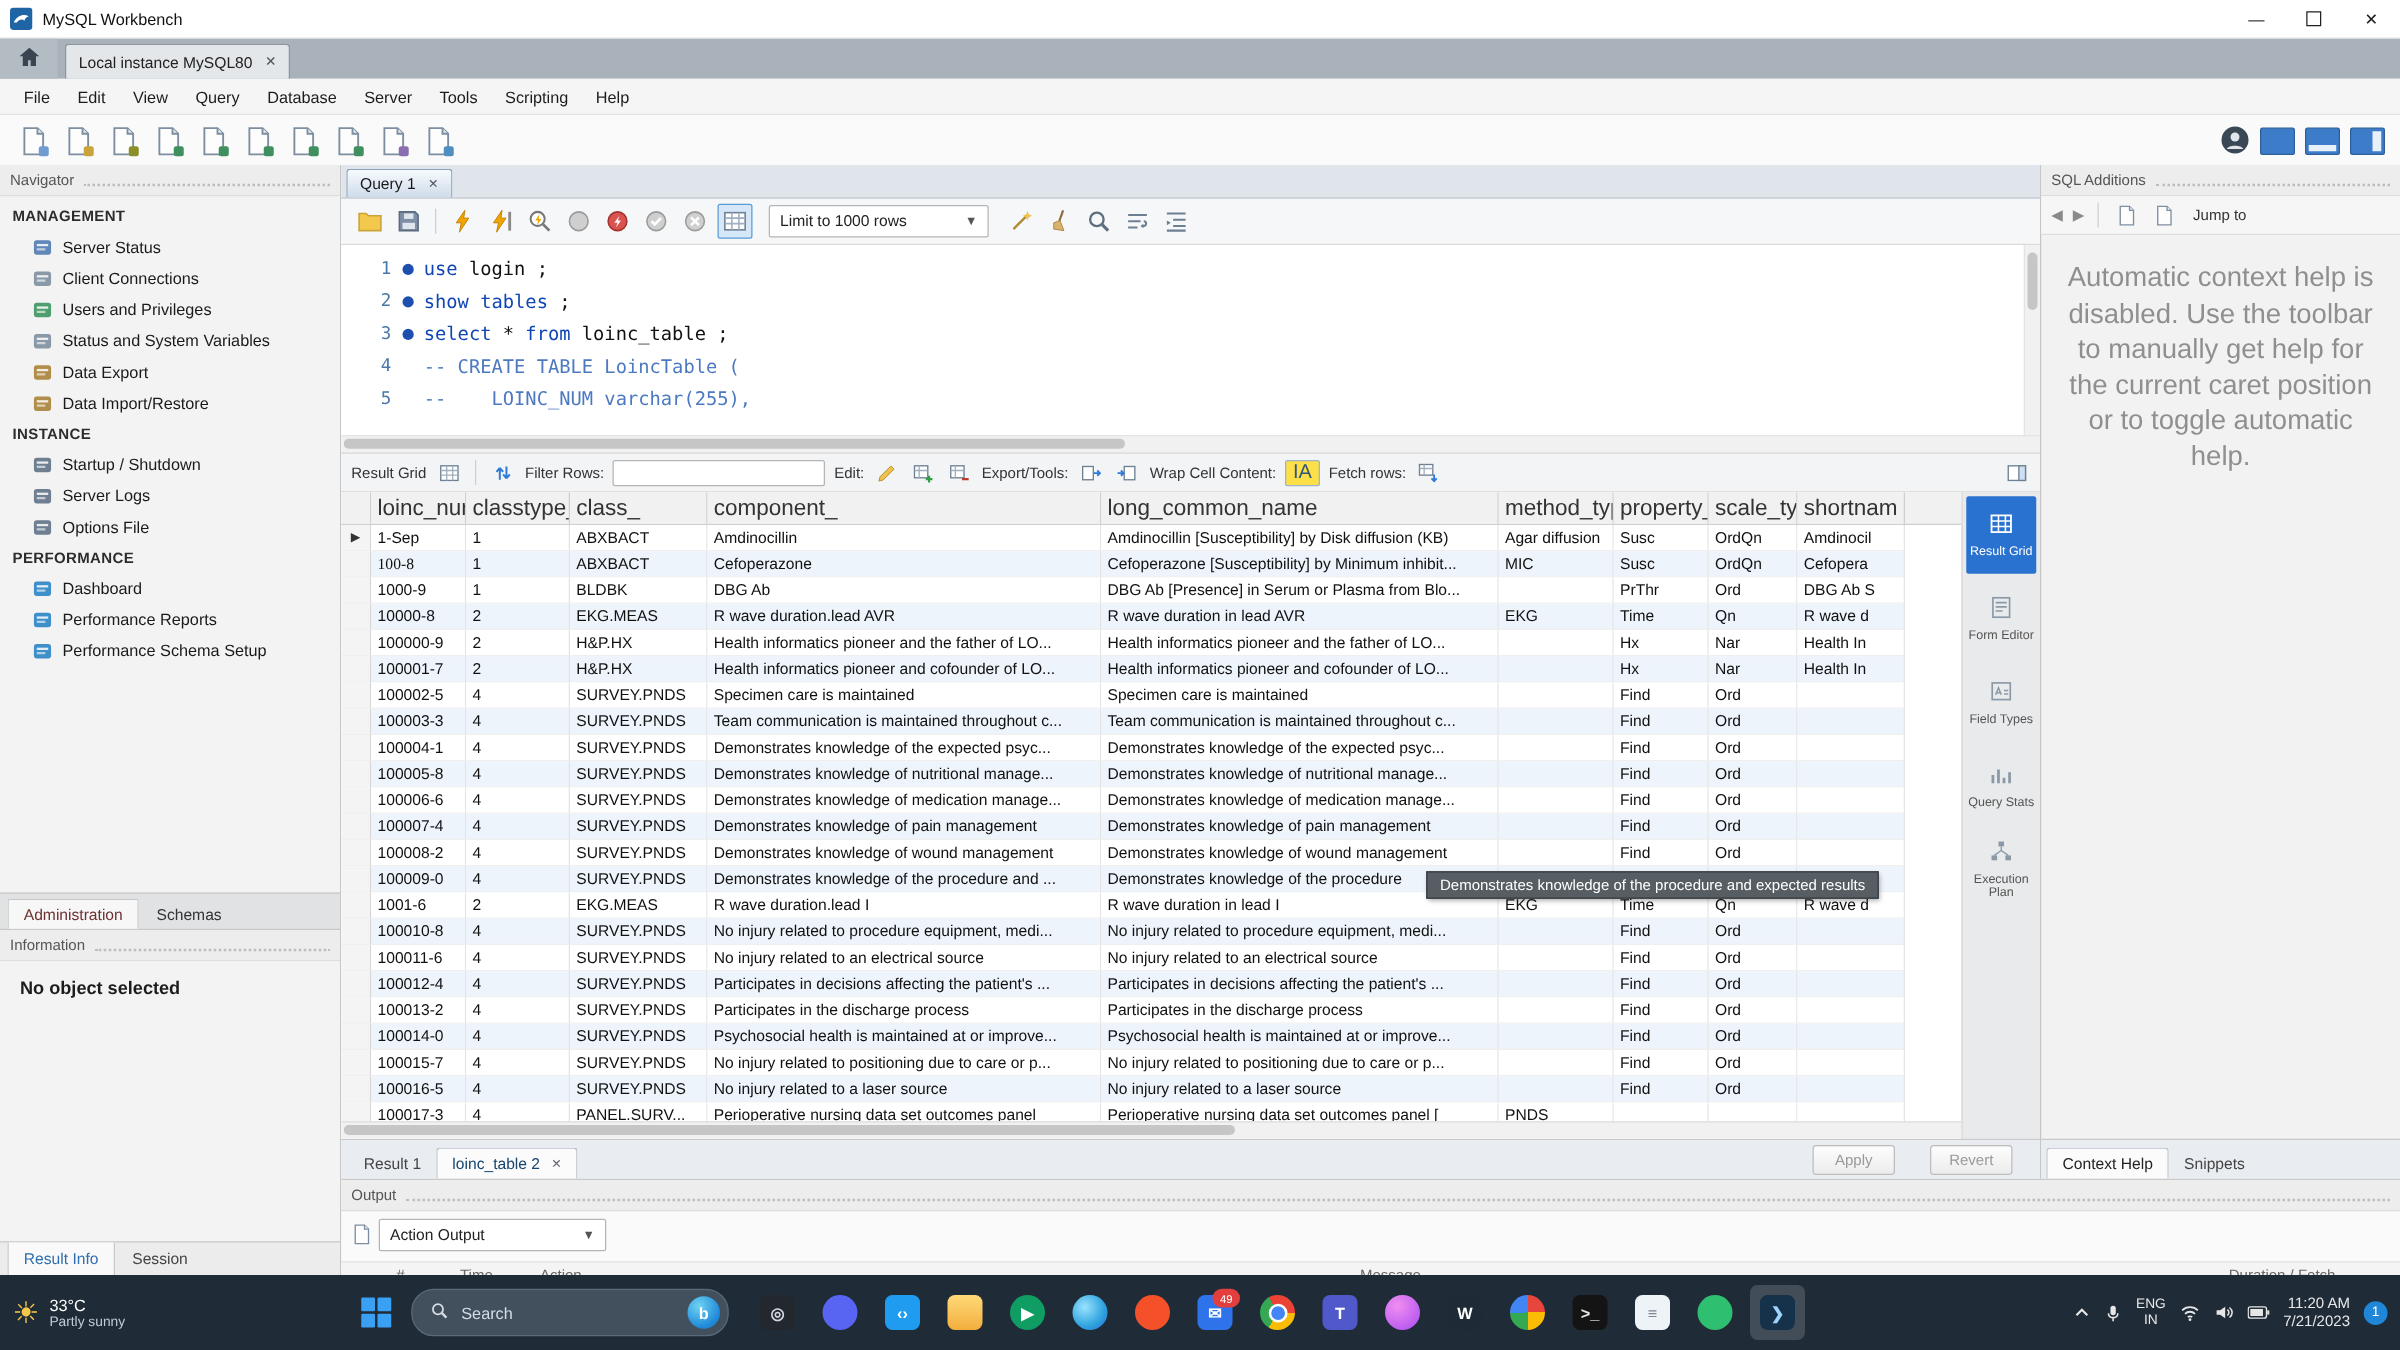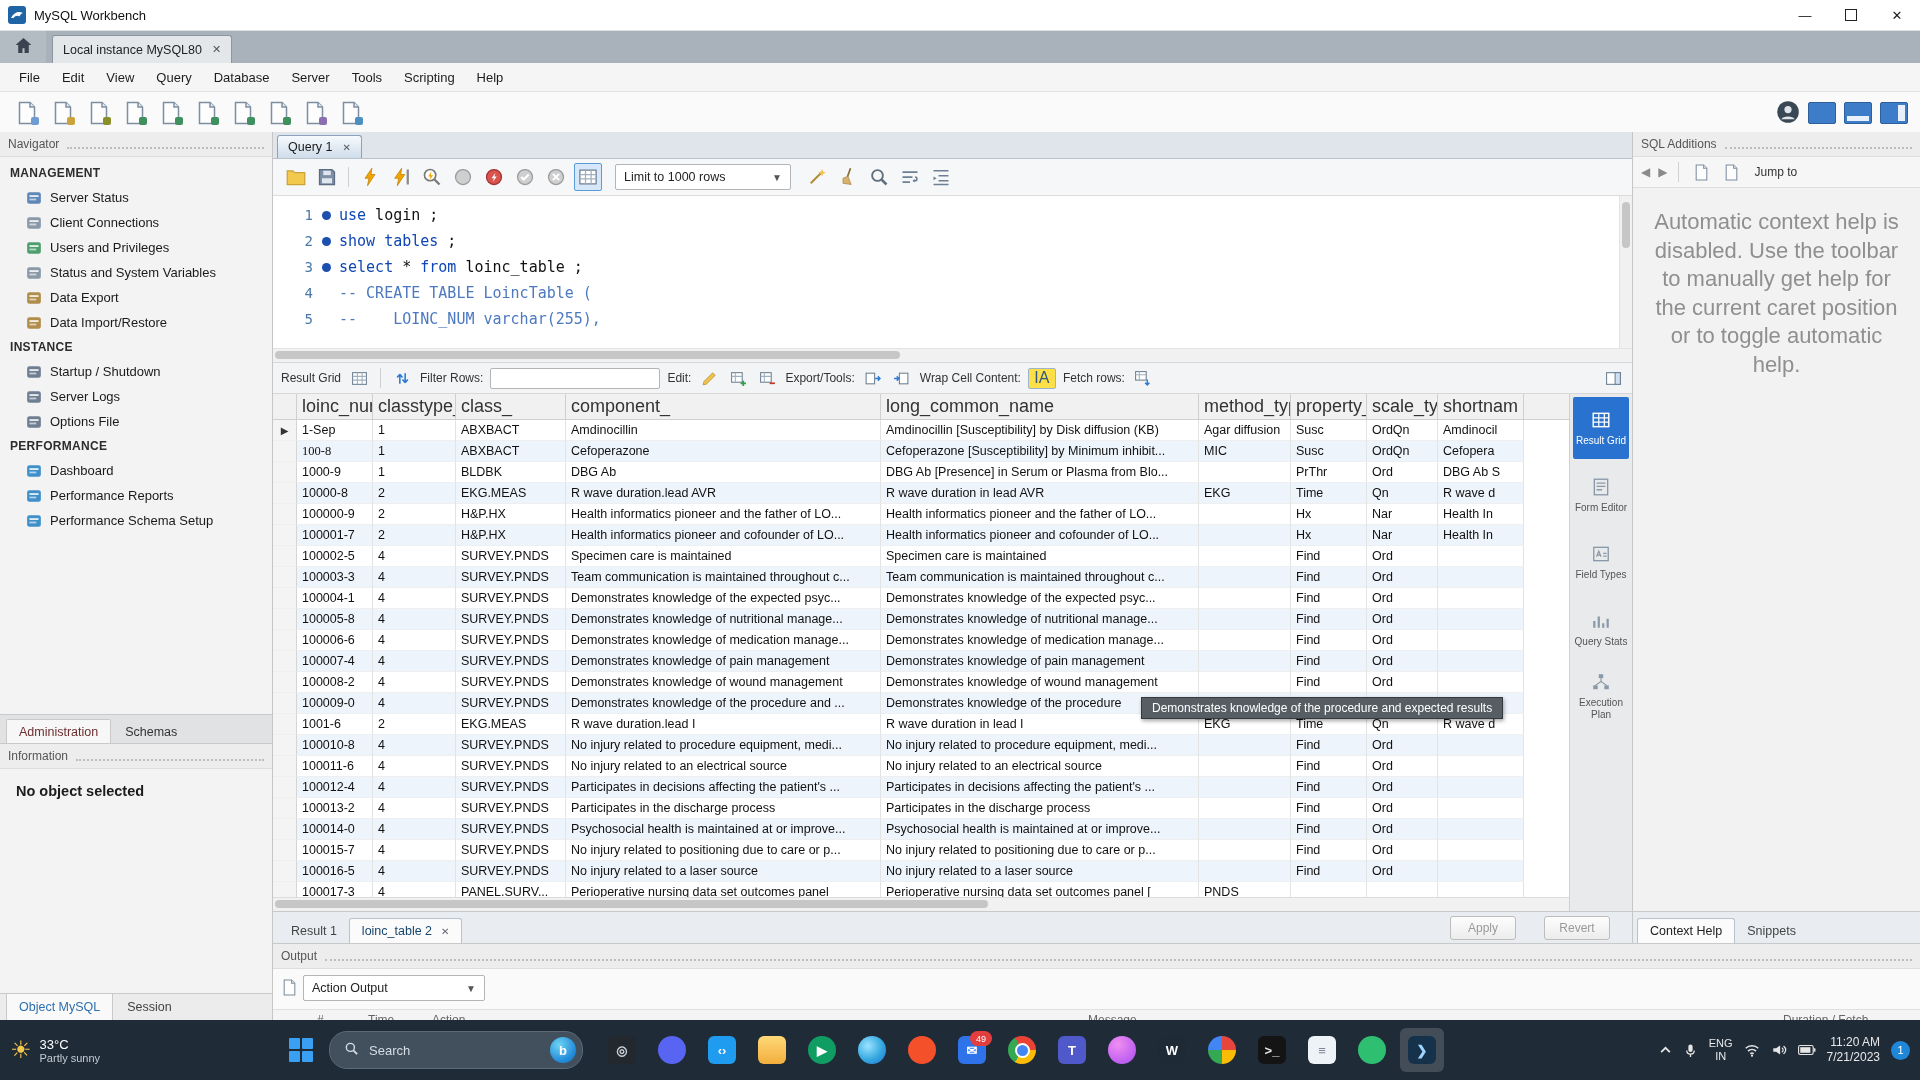--- a/index.html
+++ b/index.html
@@ -425,21 +425,21 @@
       <div class="nav-tabs">
           <div class="nav-tab active">Administration</div>
           <div class="nav-tab">Schemas</div>
         </div>
       <div class="dothead">
         <span>Information</span>
           <span class="dots"></span>
       </div>
       <div class="info-body">No object selected</div>
       <div class="nav-bottom-tabs">
-          <div class="nbt active">Object MySQL</div>
+          <div class="nbt active">Result Info</div>
           <div class="nbt">Session</div>
         </div>
     </div>
 
     <div class="workarea">
       <div class="upper">
 
         <div class="center">
           <div class="qtabs">
             <div class="qtab">

